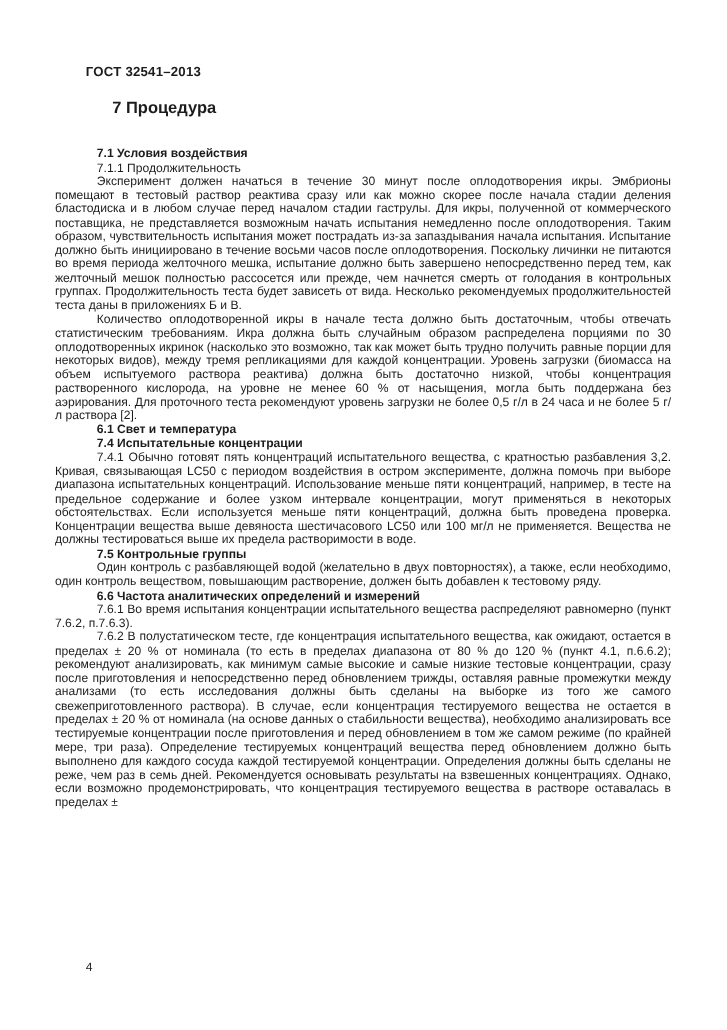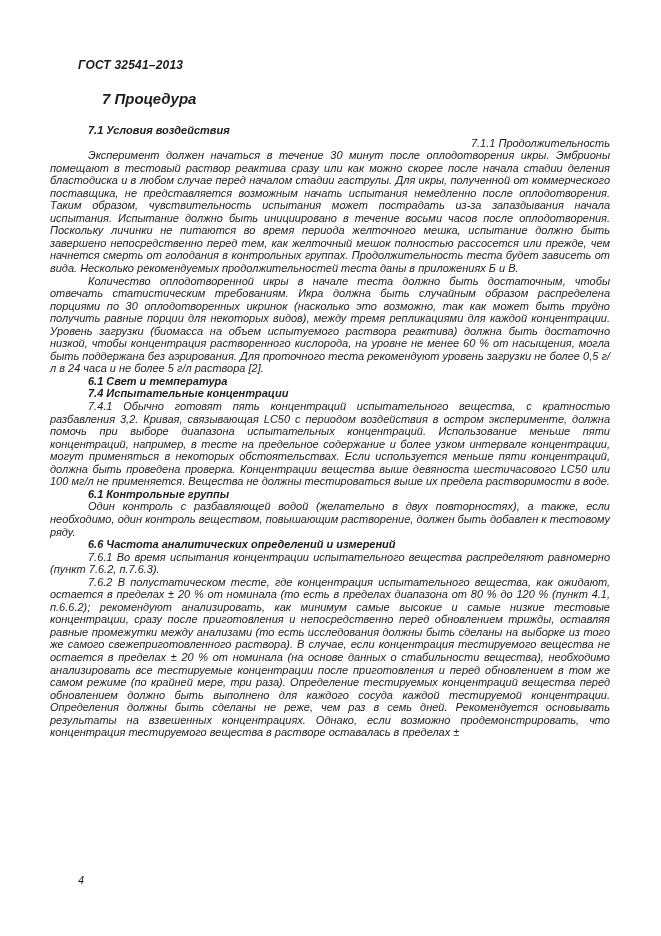--- a/index.html
+++ b/index.html
@@ -1,15 +1,15 @@
 <!DOCTYPE html>
 <html><head>
 <meta charset="utf-8">
 <style>
-  * { margin: 0; padding: 0; box-sizing: border-box; font-style: italic; }
+  * { margin: 0; padding: 0; box-sizing: border-box; }
   html, body {
     background: #ffffff;
     font-family: "Liberation Sans", sans-serif;
     color: #1c1c1c;
   }
   .page {
     position: relative;
     width: 661px;
     height: 936px;
     background: #ffffff;
@@ -26,33 +26,33 @@
   .content {
     position: absolute;
     left: 50px;
     top: 90px;
     width: 560px;
   }
   .section-title {
     font-size: 15px;
     font-weight: bold;
     margin-left: 52px;
-    margin-bottom: 17px;
+    margin-bottom: 27px;
   }
   .content p {
     font-size: 11px;
     line-height: 12.55px;
     text-indent: 38px;
   }
   .subhead {
     font-weight: bold;
     text-align: left;
   }
   .plain {
-    text-align: right;
+    text-align: left;
   }
   .para {
     text-align: justify;
   }
   .page-number {
     position: absolute;
     left: 78px;
     top: 874px;
     font-size: 11px;
   }
@@ -72,21 +72,21 @@
     <p class="plain">7.1.1 Продолжительность</p>
     <p class="para">Эксперимент должен начаться в течение 30 минут после оплодотворения икры. Эмбрионы помещают в тестовый раствор реактива сразу или как можно скорее после начала стадии деления бластодиска и в любом случае перед началом стадии гаструлы. Для икры, полученной от коммерческого поставщика, не представляется возможным начать испытания немедленно после оплодотворения. Таким образом, чувствительность испытания может пострадать из-за запаздывания начала испытания. Испытание должно быть инициировано в течение восьми часов после оплодотворения. Поскольку личинки не питаются во время периода желточного мешка, испытание должно быть завершено непосредственно перед тем, как желточный мешок полностью рассосется или прежде, чем начнется смерть от голодания в контрольных группах. Продолжительность теста будет зависеть от вида. Несколько рекомендуемых продолжительностей теста даны в приложениях Б и В.</p>
 
     <p class="para">Количество оплодотворенной икры в начале теста должно быть достаточным, чтобы отвечать статистическим требованиям. Икра должна быть случайным образом распределена порциями по 30 оплодотворенных икринок (насколько это возможно, так как может быть трудно получить равные порции для некоторых видов), между тремя репликациями для каждой концентрации. Уровень загрузки (биомасса на объем испытуемого раствора реактива) должна быть достаточно низкой, чтобы концентрация растворенного кислорода, на уровне не менее 60 % от насыщения, могла быть поддержана без аэрирования. Для проточного теста рекомендуют уровень загрузки не более 0,5 г/л в 24 часа и не более 5 г/л раствора [2].</p>
 
     <p class="subhead">6.1 Свет и температура</p>
 
     <p class="subhead">7.4 Испытательные концентрации</p>
     <p class="para">7.4.1 Обычно готовят пять концентраций испытательного вещества, с кратностью разбавления 3,2. Кривая, связывающая LC50 с периодом воздействия в остром эксперименте, должна помочь при выборе диапазона испытательных концентраций. Использование меньше пяти концентраций, например, в тесте на предельное содержание и более узком интервале концентрации, могут применяться в некоторых обстоятельствах. Если используется меньше пяти концентраций, должна быть проведена проверка. Концентрации вещества выше девяноста шестичасового LC50 или 100 мг/л не применяется. Вещества не должны тестироваться выше их предела растворимости в воде.</p>
 
-    <p class="subhead">6.1 Контрольные группы</p>
+    <p class="subhead">7.5 Контрольные группы</p>
     <p class="para">Один контроль с разбавляющей водой (желательно в двух повторностях), а также, если необходимо, один контроль веществом, повышающим растворение,  должен быть добавлен к тестовому ряду.</p>
 
     <p class="subhead">6.6 Частота аналитических определений и измерений</p>
     <p class="para">7.6.1 Во время испытания концентрации испытательного вещества распределяют равномерно (пункт 7.6.2, п.7.6.3).</p>
     <p class="para">7.6.2 В полустатическом тесте, где концентрация испытательного вещества, как ожидают, остается в пределах ± 20 % от номинала (то есть в пределах диапазона от 80 % до 120 % (пункт 4.1, п.6.6.2); рекомендуют анализировать, как минимум самые высокие и самые низкие тестовые концентрации, сразу после приготовления и непосредственно перед обновлением трижды, оставляя равные промежутки между анализами (то есть исследования должны быть сделаны на выборке из того же самого свежеприготовленного раствора). В случае, если концентрация тестируемого вещества не остается в пределах ± 20 % от номинала (на основе данных о стабильности вещества), необходимо анализировать все тестируемые концентрации после приготовления и перед обновлением в том же самом режиме (по крайней мере, три раза). Определение тестируемых концентраций вещества перед обновлением должно быть выполнено для каждого сосуда каждой тестируемой концентрации. Определения должны быть сделаны не реже, чем раз в семь дней. Рекомендуется основывать результаты на взвешенных концентрациях. Однако, если возможно продемонстрировать, что концентрация тестируемого вещества в растворе оставалась в пределах ±</p>
 
   </div>
 
   <div class="page-number">4</div>
 

